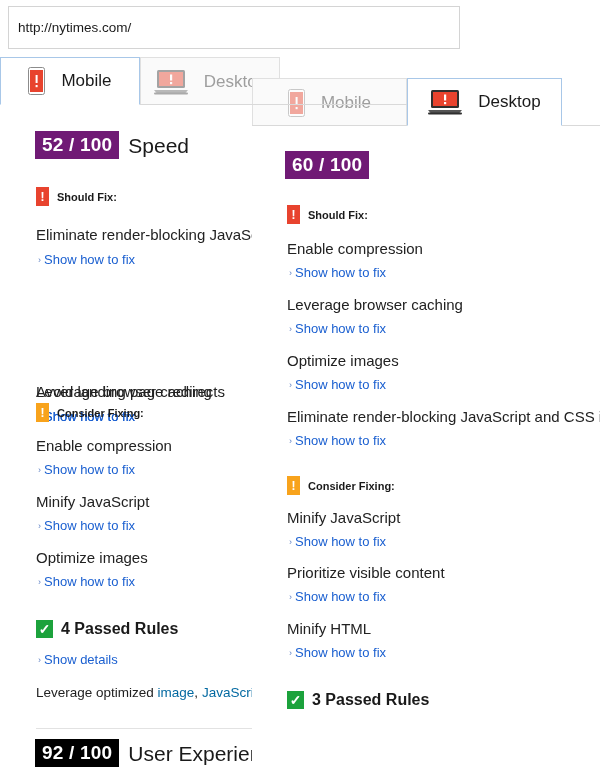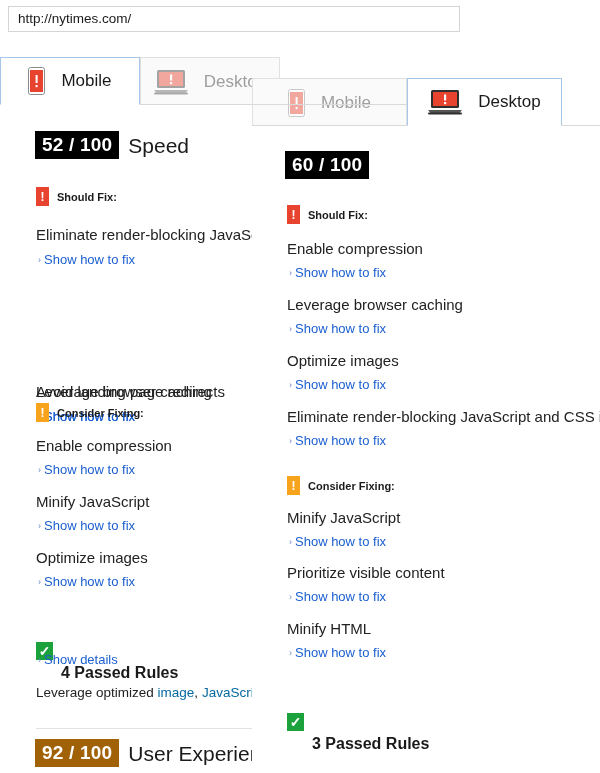--- a/index.html
+++ b/index.html
@@ -16,21 +16,21 @@
     color: #222222;
     -webkit-font-smoothing: antialiased;
   }
 
   
   #url-bar {
     position: absolute;
     left: 8px;
     top: 6px;
     width: 452px;
-    height: 26px;
+    height: 43px;
     border: 1px solid #d4d4d4;
     background: #ffffff;
     box-sizing: border-box;
     display: flex;
     align-items: center;
     padding: 0 0 0 9px;
     font-size: 13.5px;
     color: #1a1a1a;
     line-height: 1;
   }
@@ -90,22 +90,22 @@
     white-space: nowrap;
   }
   .score-badge {
     color: #ffffff;
     font-size: 19px;
     font-weight: 700;
     padding: 4px 7px 5px 7px;
     line-height: 1;
     letter-spacing: 0.2px;
   }
-  .score-badge.red { background: #000000; }
-  .score-badge.green { background: #a16207; }
+  .score-badge.red { background: #701a75; }
+  .score-badge.green { background: #000000; }
   .score-label {
     font-size: 21px;
     color: #1a1a1a;
     line-height: 1;
   }
 
   .group-head {
     display: flex;
     align-items: center;
     gap: 8px;
@@ -129,21 +129,21 @@
     background: #1ca23c;
     width: 17px;
     height: 18px;
     font-size: 14px;
   }
   .group-title {
     font-size: 11px;
     font-weight: 700;
     color: #1a1a1a;
   }
-  .group-title.passed { font-size: 16px; margin-top: 44px; }
+  .group-title.passed { font-size: 16px; }
 
   .rule-name {
     font-size: 15px;
     color: #222222;
     white-space: nowrap;
     line-height: 1.2;
   }
   .fix-link {
     font-size: 13px;
     color: #1a5fd0;

